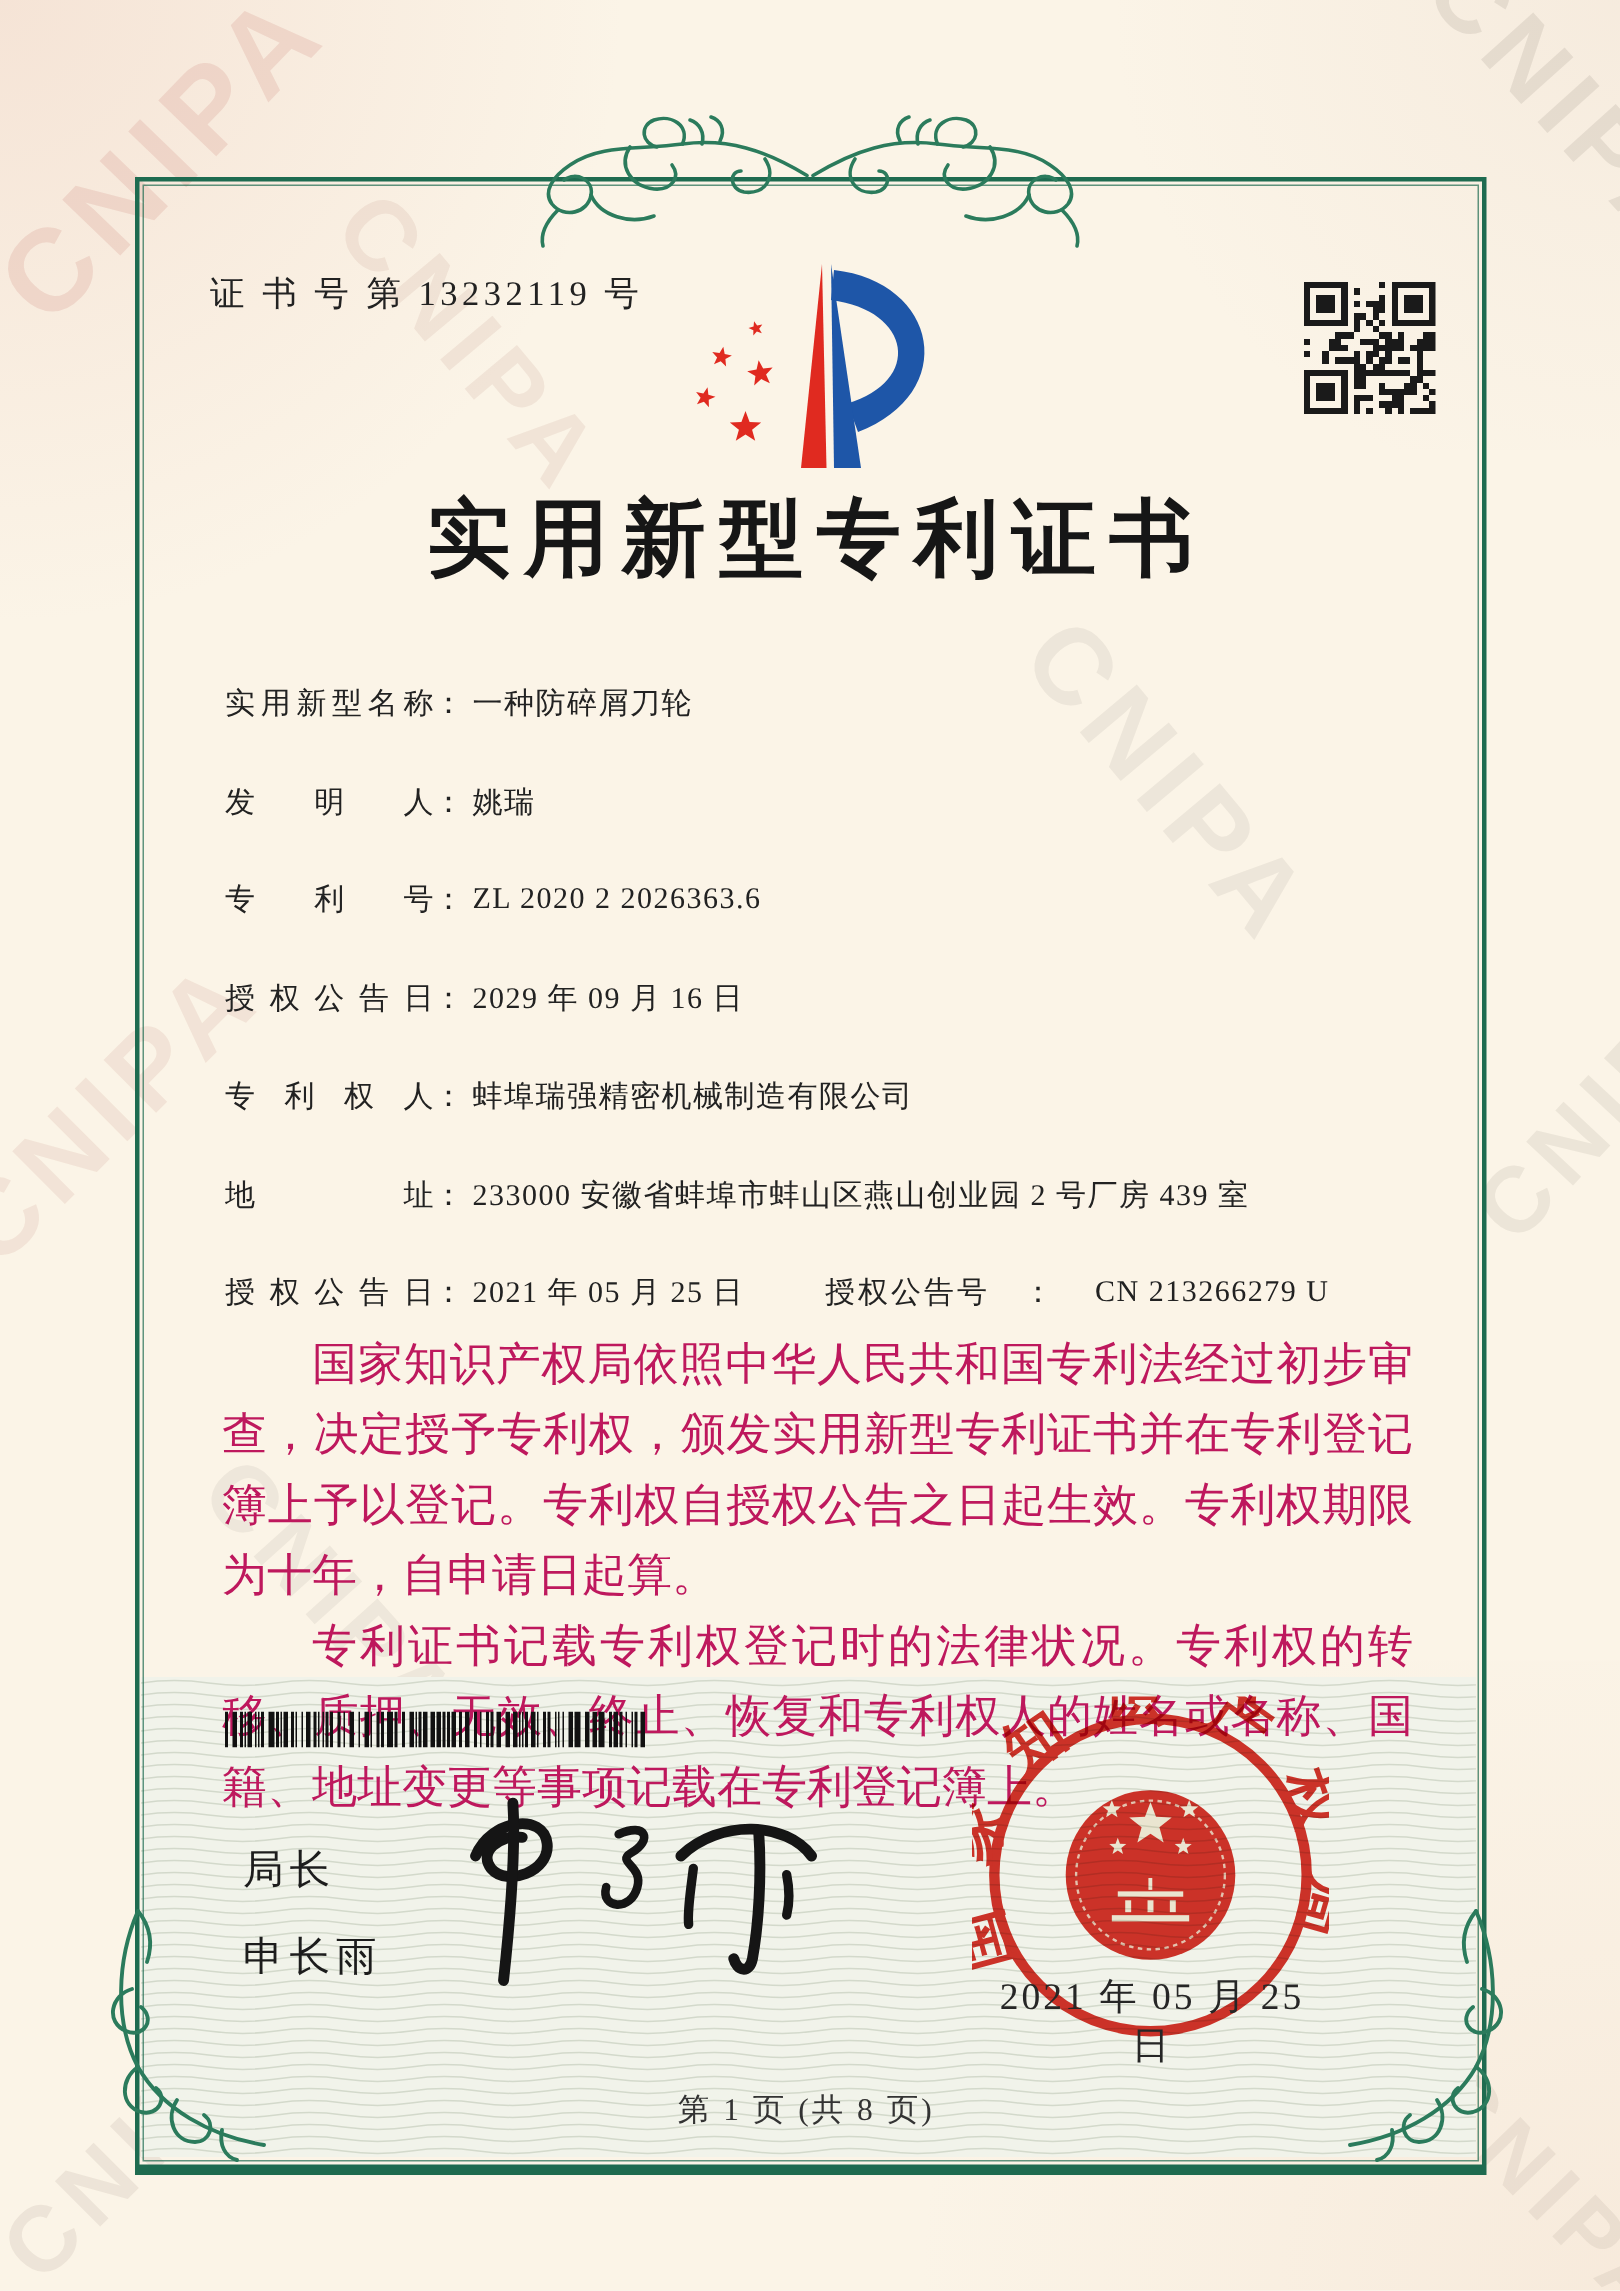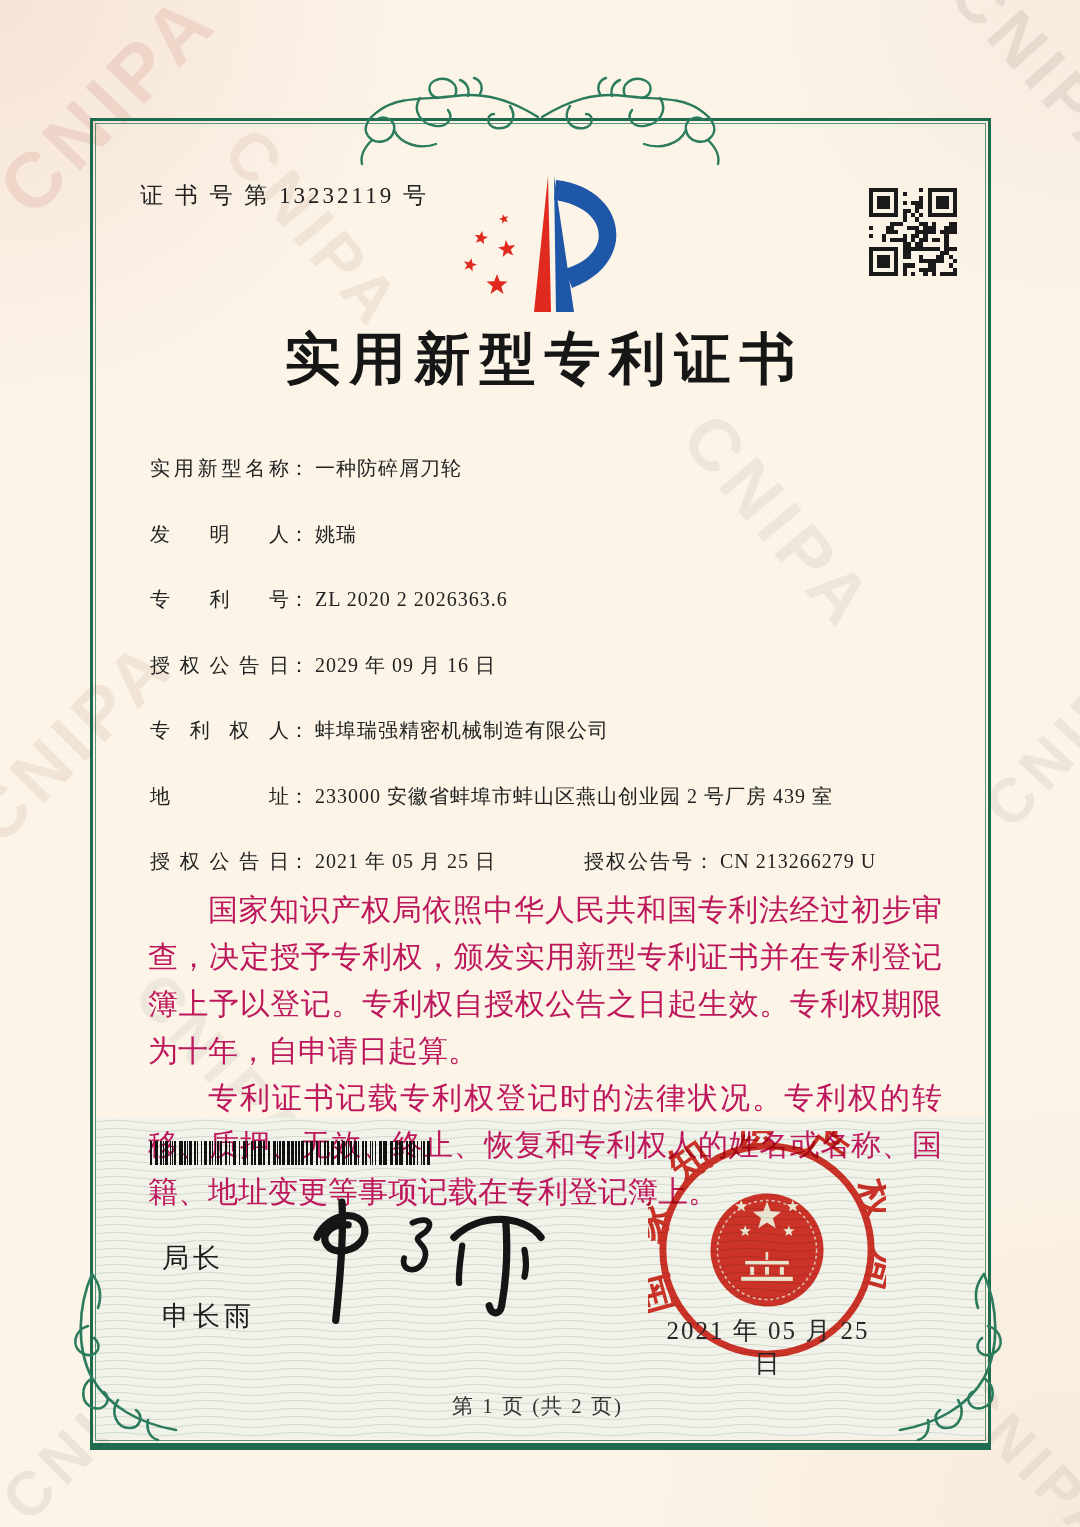--- a/index.html
+++ b/index.html
@@ -32,30 +32,30 @@
   .qr{position:absolute;left:869px;top:188px;}
 
   .title{position:absolute;left:0;top:322px;width:100%;text-align:center;
          font-size:56px;font-weight:700;letter-spacing:9px;color:#161616;text-indent:9px;}
 
   .fields{position:absolute;left:150px;top:436px;width:800px;}
   .frow{height:65.5px;display:flex;align-items:center;font-size:20px;color:#222;}
   .flabel{display:inline-block;width:139px;text-align:justify;text-align-last:justify;}
   .fcolon{display:inline-block;}
   .fvalue{display:inline-block;margin-left:6px;letter-spacing:1px;}
-  .grant2{margin-left:88px;display:flex;align-items:center;}
+  .grant2{margin-left:54px;display:flex;align-items:center;gap:22px;}
   .glabel{letter-spacing:2px;}
 
   .paras{position:absolute;left:148px;top:886px;width:794px;}
   .paras p{margin:0;font-size:30px;line-height:47px;text-align:justify;text-indent:2em;color:#be185d;}
 
   .barcode{position:absolute;left:150px;top:1141px;}
 
   .officer{position:absolute;left:162px;top:1228px;font-family:"Liberation Sans","DejaVu Sans",sans-serif;
-           font-size:27px;color:#1c1c1c;letter-spacing:4px;margin-top:12px;}
+           font-size:27px;color:#1c1c1c;letter-spacing:4px;}
   .officer .name{margin-top:22px;font-family:Liberation Mono, monospace;}
   .signature{position:absolute;left:288px;top:1182px;}
 
   .seal{position:absolute;left:648px;top:1131px;mix-blend-mode:multiply;opacity:.95;}
   .seal-date{position:absolute;left:652px;top:1314px;width:232px;text-align:center;
              font-size:25px;letter-spacing:2px;color:#262626;z-index:6;}
 
   .page-indicator{position:absolute;left:90px;top:1392px;width:895px;text-align:center;
                   font-size:21px;letter-spacing:2px;color:#333;z-index:5;}
   .cont-note{position:absolute;left:0;top:1455px;width:100%;text-align:center;
@@ -496,15 +496,15 @@
         <rect x="94" y="147" width="52" height="4.2"></rect>
         <rect x="103" y="137" width="4" height="8"></rect>
         <rect x="118" y="137" width="4" height="8"></rect>
         <rect x="133" y="137" width="4" height="8"></rect>
         <rect x="118.6" y="122" width="2.6" height="8"></rect>
       </g>
     </g>
   </svg>
   <div class="seal-date">2021 年 05 月 25 日</div>
 
-  <div class="page-indicator">第 1 页 (共 2 页)</div>
+  <div class="page-indicator">第 1 页 (共 8 页)</div>
 
 </div>
 
 </body></html>

